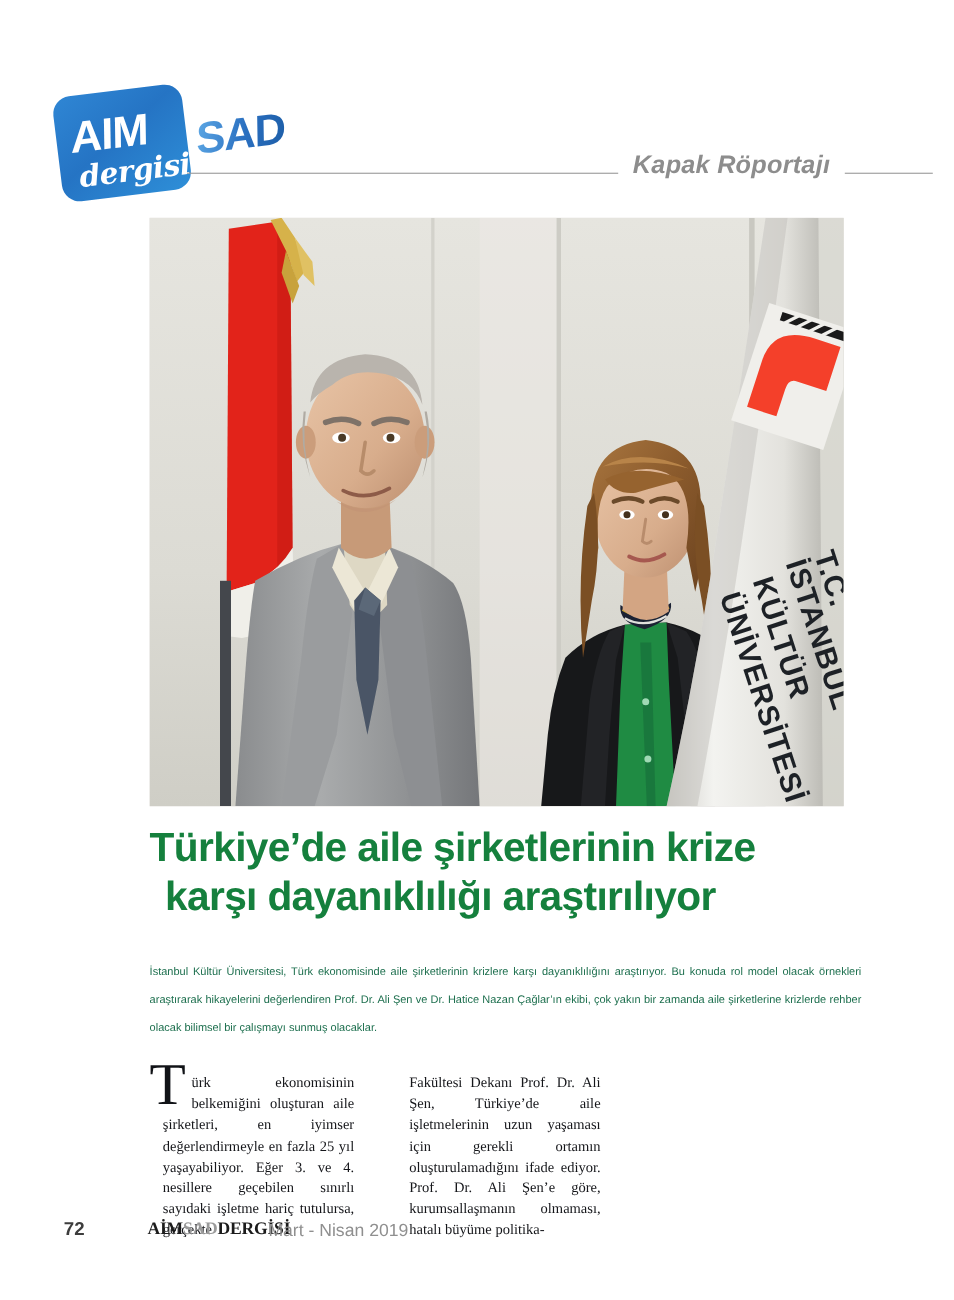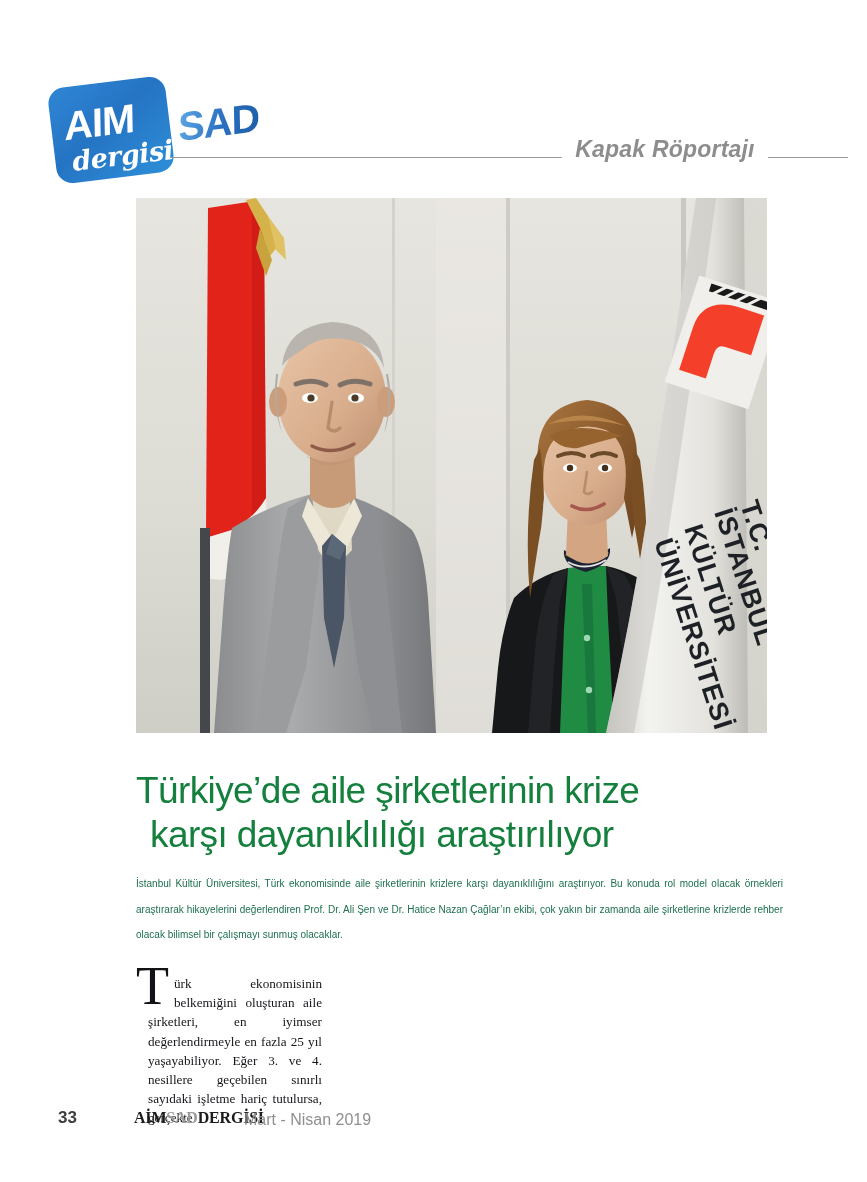--- a/index.html
+++ b/index.html
@@ -119,25 +119,25 @@
     height: 535px;
     overflow: hidden;
     background: #d9d8d2;
   }
   #photo svg { display:block; width:100%; height:100%; }
 
   
   #headline {
     position: absolute;
     left: 136px;
-    top: 744px;
+    top: 724px;
     width: 660px;
     color: #15803d;
     font-family: "Liberation Sans", sans-serif;
-    font-weight: normal;
+    font-weight: bold;
     font-size: 37px;
     line-height: 44px;
     letter-spacing: -0.6px;
   }
   #headline .hl-line { display: block; }
   #hl-2 { padding-left: 14px; }
 
   
   #standfirst {
     position: absolute;
@@ -401,21 +401,24 @@
   <span class="hl-line" id="hl-2">karşı dayanıklılığı araştırılıyor</span>
 </h1>
 
 <p id="standfirst">İstanbul Kültür Üniversitesi, Türk ekonomisinde aile şirketlerinin krizlere karşı dayanıklılığını araştırıyor. Bu konuda rol model olacak örnekleri araştırarak hikayelerini değerlendiren Prof. Dr. Ali Şen ve Dr. Hatice Nazan Çağlar’ın ekibi, çok yakın bir zamanda aile şirketlerine krizlerde rehber olacak bilimsel bir çalışmayı sunmuş olacaklar.</p>
 
 <div id="body-cols">
   <div class="col">
     <span class="dropcap">T</span>
     <p>ürk ekonomisinin belkemiğini oluşturan aile şirketleri, en iyimser değerlendirmeyle en fazla 25 yıl yaşayabiliyor. Eğer 3. ve 4. nesillere geçebilen sınırlı sayıdaki işletme hariç tutulursa, gerçekte</p>
   </div>
+  <div class="col">
+    <p>Fakültesi Dekanı Prof. Dr. Ali Şen, Türkiye’de aile işletmelerinin uzun yaşaması için gerekli ortamın oluşturulamadığını ifade ediyor. Prof. Dr. Ali Şen’e göre, kurumsallaşmanın olmaması, hatalı büyüme politika-</p>
+  </div>
 </div>
 
 <div id="footer">
-  <div id="page-number">33</div>
+  <div id="page-number">72</div>
   <div id="footer-brand">
     <span class="fb-dark">AİM</span><span class="fb-gray">SAD</span><span class="fb-dark">DERGİSİ</span>
   </div>
   <div id="footer-issue">Mart - Nisan 2019</div>
 </div>
 
 </body></html>

